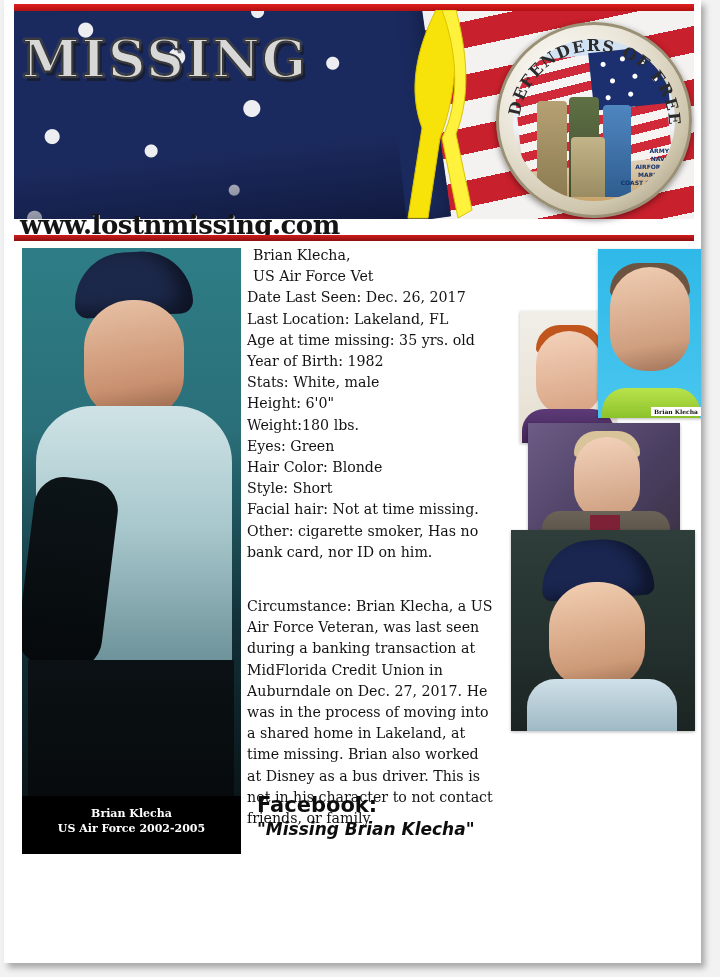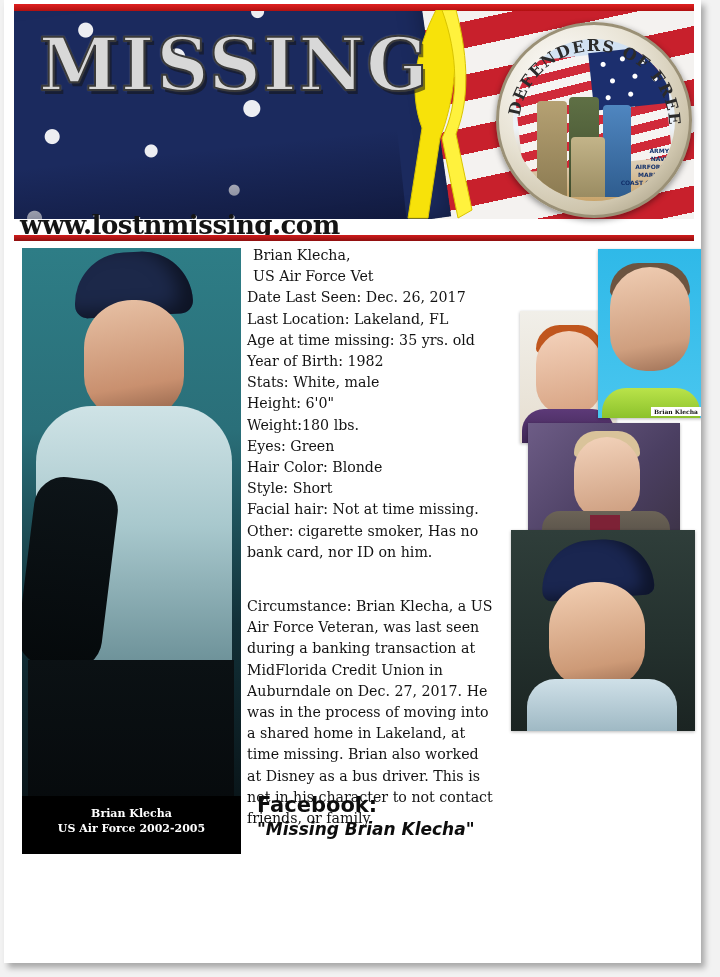--- a/index.html
+++ b/index.html
@@ -94,21 +94,21 @@
     font-family: "DejaVu Serif", serif;
     font-weight: 700;
     letter-spacing: 2px;
     color: #d8d8d8;
     -webkit-text-stroke: 2px #3a3a3a;
     text-shadow:
       3px 4px 0 rgba(20,20,20,0.55),
       0 0 2px rgba(255,255,255,0.9);
     white-space: nowrap;
   }
-  .headline.l1 { top: 18px;  font-size: 72px; margin-left: 17px; }
+  .headline.l1 { top: 24px;  font-size: 52px; }
   .headline.l2 { top: 114px; font-size: 74px; }
 
   .banner-url {
     position: absolute; left: 16px; top: 206px;
     font-family: "DejaVu Serif", serif;
     font-weight: 700; font-size: 26px; color: #141414;
     letter-spacing: -0.5px;
     text-shadow: 1px 1px 0 rgba(255,255,255,.8);
   }
   .banner-botbar {

